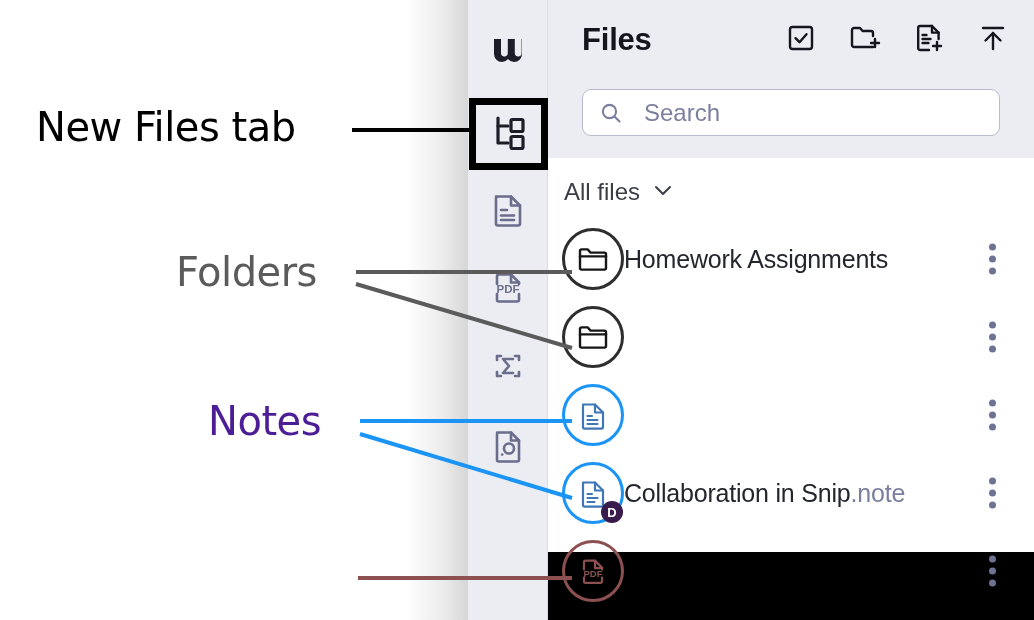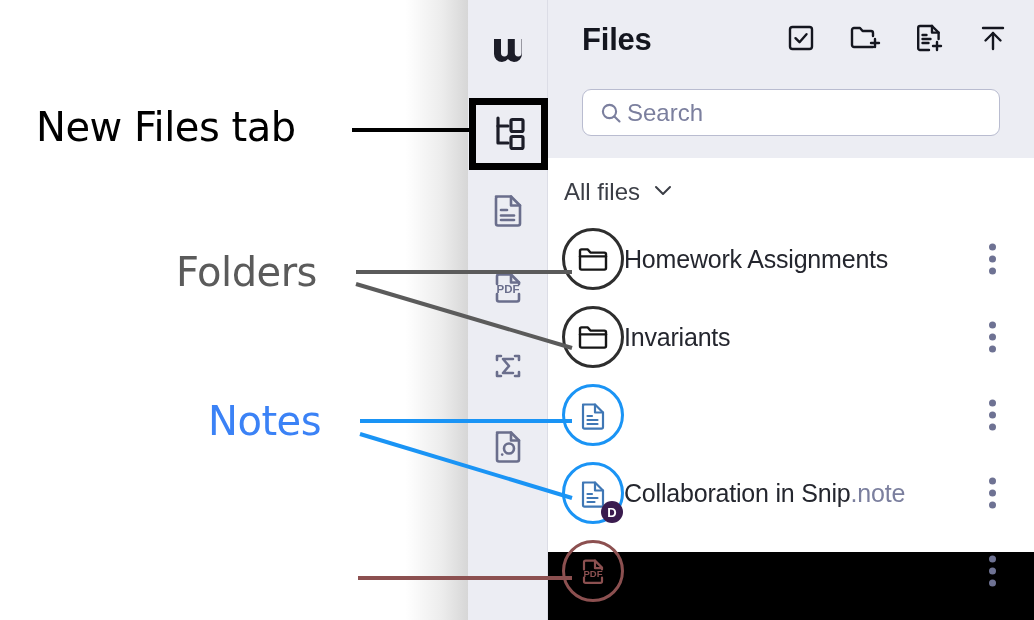--- a/index.html
+++ b/index.html
@@ -16,21 +16,21 @@
   .annot-layer{position:absolute;inset:0;z-index:40;pointer-events:none;}
   .annot-label{
     position:absolute;
     font-family:"DejaVu Sans", sans-serif;
     font-weight:400;
     white-space:nowrap;
     letter-spacing:-0.5px;
   }
   #annot-new-files{left:36px;top:104px;font-size:40px;color:#000000;}
   #annot-folders{left:176px;top:249px;font-size:40px;color:#5b5b5b;}
-  #annot-notes{left:208px;top:398px;font-size:40px;color:#3b82f6;}
+  #annot-notes{left:208px;top:398px;font-size:40px;color:#4c1d95;}
   #annot-pdfs{left:231px;top:551px;font-size:40px;color:#8c5050;}
 
   
   .app{
     position:absolute;left:468px;top:0;width:566px;height:620px;
     background:#ffffff;overflow:hidden;z-index:10;
   }
   
   .app-shadow{
     position:absolute;left:400px;top:0;width:68px;height:620px;z-index:9;
@@ -84,21 +84,21 @@
   }
   .tool-btn{display:flex;align-items:center;justify-content:center;width:34px;height:34px;}
 
   .searchbox{
     position:absolute;left:34px;top:89px;width:418px;height:47px;
     background:#ffffff;border:1px solid #b9bcd0;border-radius:9px;
     box-sizing:border-box;display:flex;align-items:center;
   }
   .search-ico{margin-left:16px;display:flex;align-items:center;}
   .search-ph{
-    margin-left:4px;font-size:24px;color:#7b7f9e;
+    margin-left:21px;font-size:24px;color:#7b7f9e;
     font-family:"Liberation Sans", sans-serif;
   }
 
   
   .list-wrap{position:absolute;left:0;top:158px;width:486px;height:394px;background:#fff;}
   .allfiles{
     position:absolute;left:16px;top:20px;display:flex;align-items:center;gap:12px;
   }
   .allfiles-txt{font-size:24px;color:#3b3e46;font-family:"Liberation Sans", sans-serif;}
 
@@ -305,21 +305,20 @@
               </div>
           </div>
 
           <div class="row">
             <div class="row-ico folder">
               <svg width="34" height="34" viewBox="0 0 34 34" fill="none" stroke="#161616" stroke-width="2.4" stroke-linecap="round" stroke-linejoin="round">
                 <path d="M4 26 V9 a1.6 1.6 0 0 1 1.6-1.6 h6.2 l2.6 3.2 h14 A1.6 1.6 0 0 1 30 12.2 V26 a1.6 1.6 0 0 1-1.6 1.6 H5.6 A1.6 1.6 0 0 1 4 26 z"></path>
                 <path d="M4 14.4 H30"></path>
               </svg>
             </div>
-            <div class="row-name"><span>Invariants</span><span class="row-ext"></span></div>
             <div class="row-menu">
                 <i></i>
                 <i></i>
                 <i></i>
               </div>
           </div>
 
           <div class="row">
             <div class="row-ico note">
               <svg width="32" height="32" viewBox="0 0 32 32" fill="none" stroke="#3f77b5" stroke-width="2.2" stroke-linecap="round" stroke-linejoin="round">

